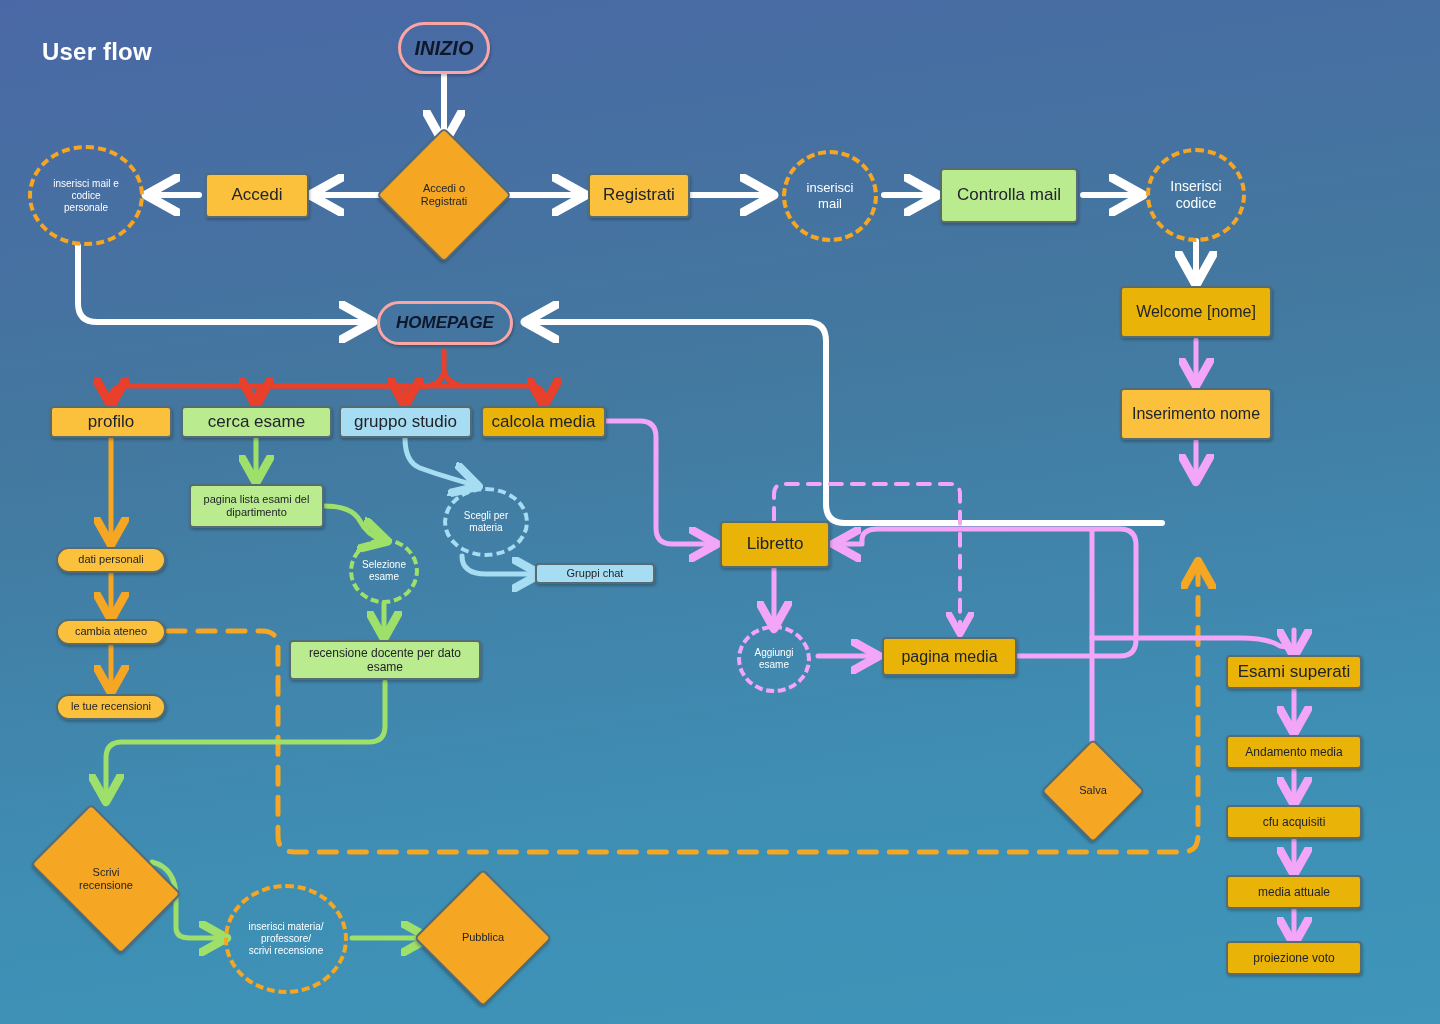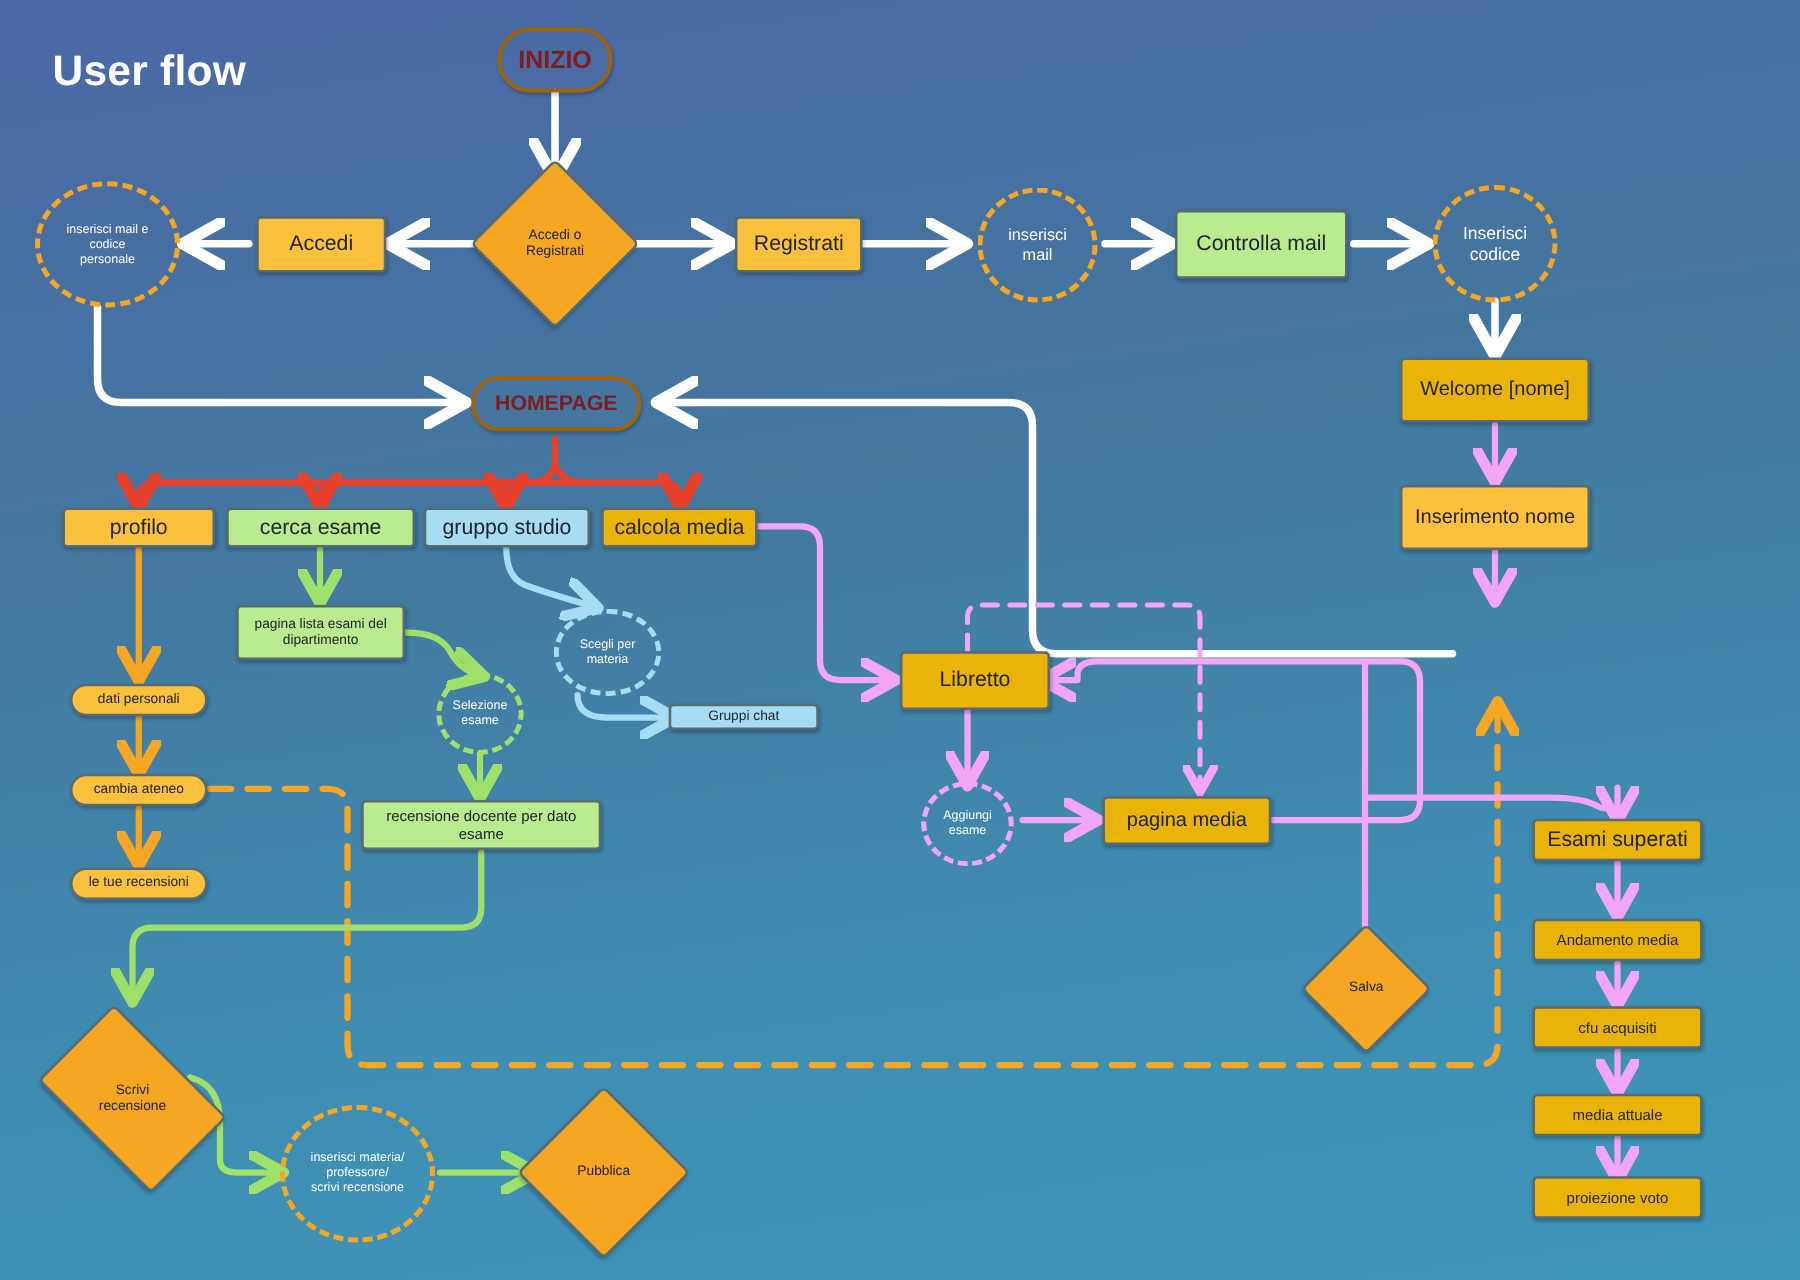--- a/index.html
+++ b/index.html
@@ -6,40 +6,40 @@
   body{
     width:1440px;height:1024px;overflow:hidden;
     font-family:"Liberation Sans", sans-serif;
     background:linear-gradient(172deg,#4a68a5 0%,#43789f 38%,#3f8db3 72%,#3e96ba 100%);
   }
   #stage{position:relative;width:1440px;height:1024px;}
   #wires{position:absolute;inset:0;width:1440px;height:1024px;}
 
   .title{
     position:absolute;left:42px;top:38px;
-    color:#ffffff;font-size:34px;font-weight:bold;letter-spacing:.2px;
+    color:#ffffff;font-size:24px;font-weight:bold;letter-spacing:.2px;
   }
 
   .node{
     position:absolute;box-sizing:border-box;
     display:flex;align-items:center;justify-content:center;
     text-align:center;color:#20242b;line-height:1.2;
     z-index:5;
   }
   
   .rect{border:2px solid #566b72;border-radius:4px;box-shadow:1px 2px 3px rgba(0,0,0,.25);}
   .rect.org{background:#fbc13c;}
   .rect.grn{background:#baeb8f;}
   .rect.blu{background:#a7ddf2;}
   .rect.pnk{background:#eab308;}
 
   
   .pill{border-radius:999px;box-shadow:1px 2px 3px rgba(0,0,0,.25);}
   .pill.orgfill{background:#fbc13c;border:2px solid #566b72;}
-  .pill.outline{background:transparent;border:3px solid #a16207;color:#7f1d1d;font-weight:bold;}
+  .pill.outline{background:transparent;border:3px solid #fca5a5;color:#0f172a;font-weight:bold;font-style:italic;}
 
   
   .dcircle{
     border-radius:50%;background:transparent;color:#ffffff;
     border:4px dashed #f5a623;
   }
   .dcircle.grn{border-color:#9fe06a;}
   .dcircle.blu{border-color:#a7ddf2;}
   .dcircle.pnk{border-color:#f3a6f7;}
 
@@ -241,21 +241,21 @@
 
   <div class="node diamond f11" style="left:434px;top:889px;width:98px;height:98px;">
     <span class="dshape"></span>
     <span class="dlabel">Pubblica</span>
   </div>
 
   <div class="node dcircle f10" style="left:224px;top:884px;width:124px;height:110px;">
     <span>inserisci materia/<br>professore/<br>scrivi recensione</span>
   </div>
 
-  <div class="node rect pnk f17" style="left:720px;top:521px;width:120px;height:47px;">Libretto</div>
+  <div class="node rect pnk f17" style="left:720px;top:521px;width:110px;height:47px;">Libretto</div>
 
   <div class="node dcircle pnk f10" style="left:737px;top:625px;width:74px;height:68px;">
     <span>Aggiungi<br>esame</span>
   </div>
 
   <div class="node rect pnk f16" style="left:882px;top:637px;width:135px;height:39px;">pagina media</div>
 
   <div class="node diamond f11" style="left:1056px;top:754px;width:74px;height:74px;">
     <span class="dshape"></span>
     <span class="dlabel">Salva</span>

